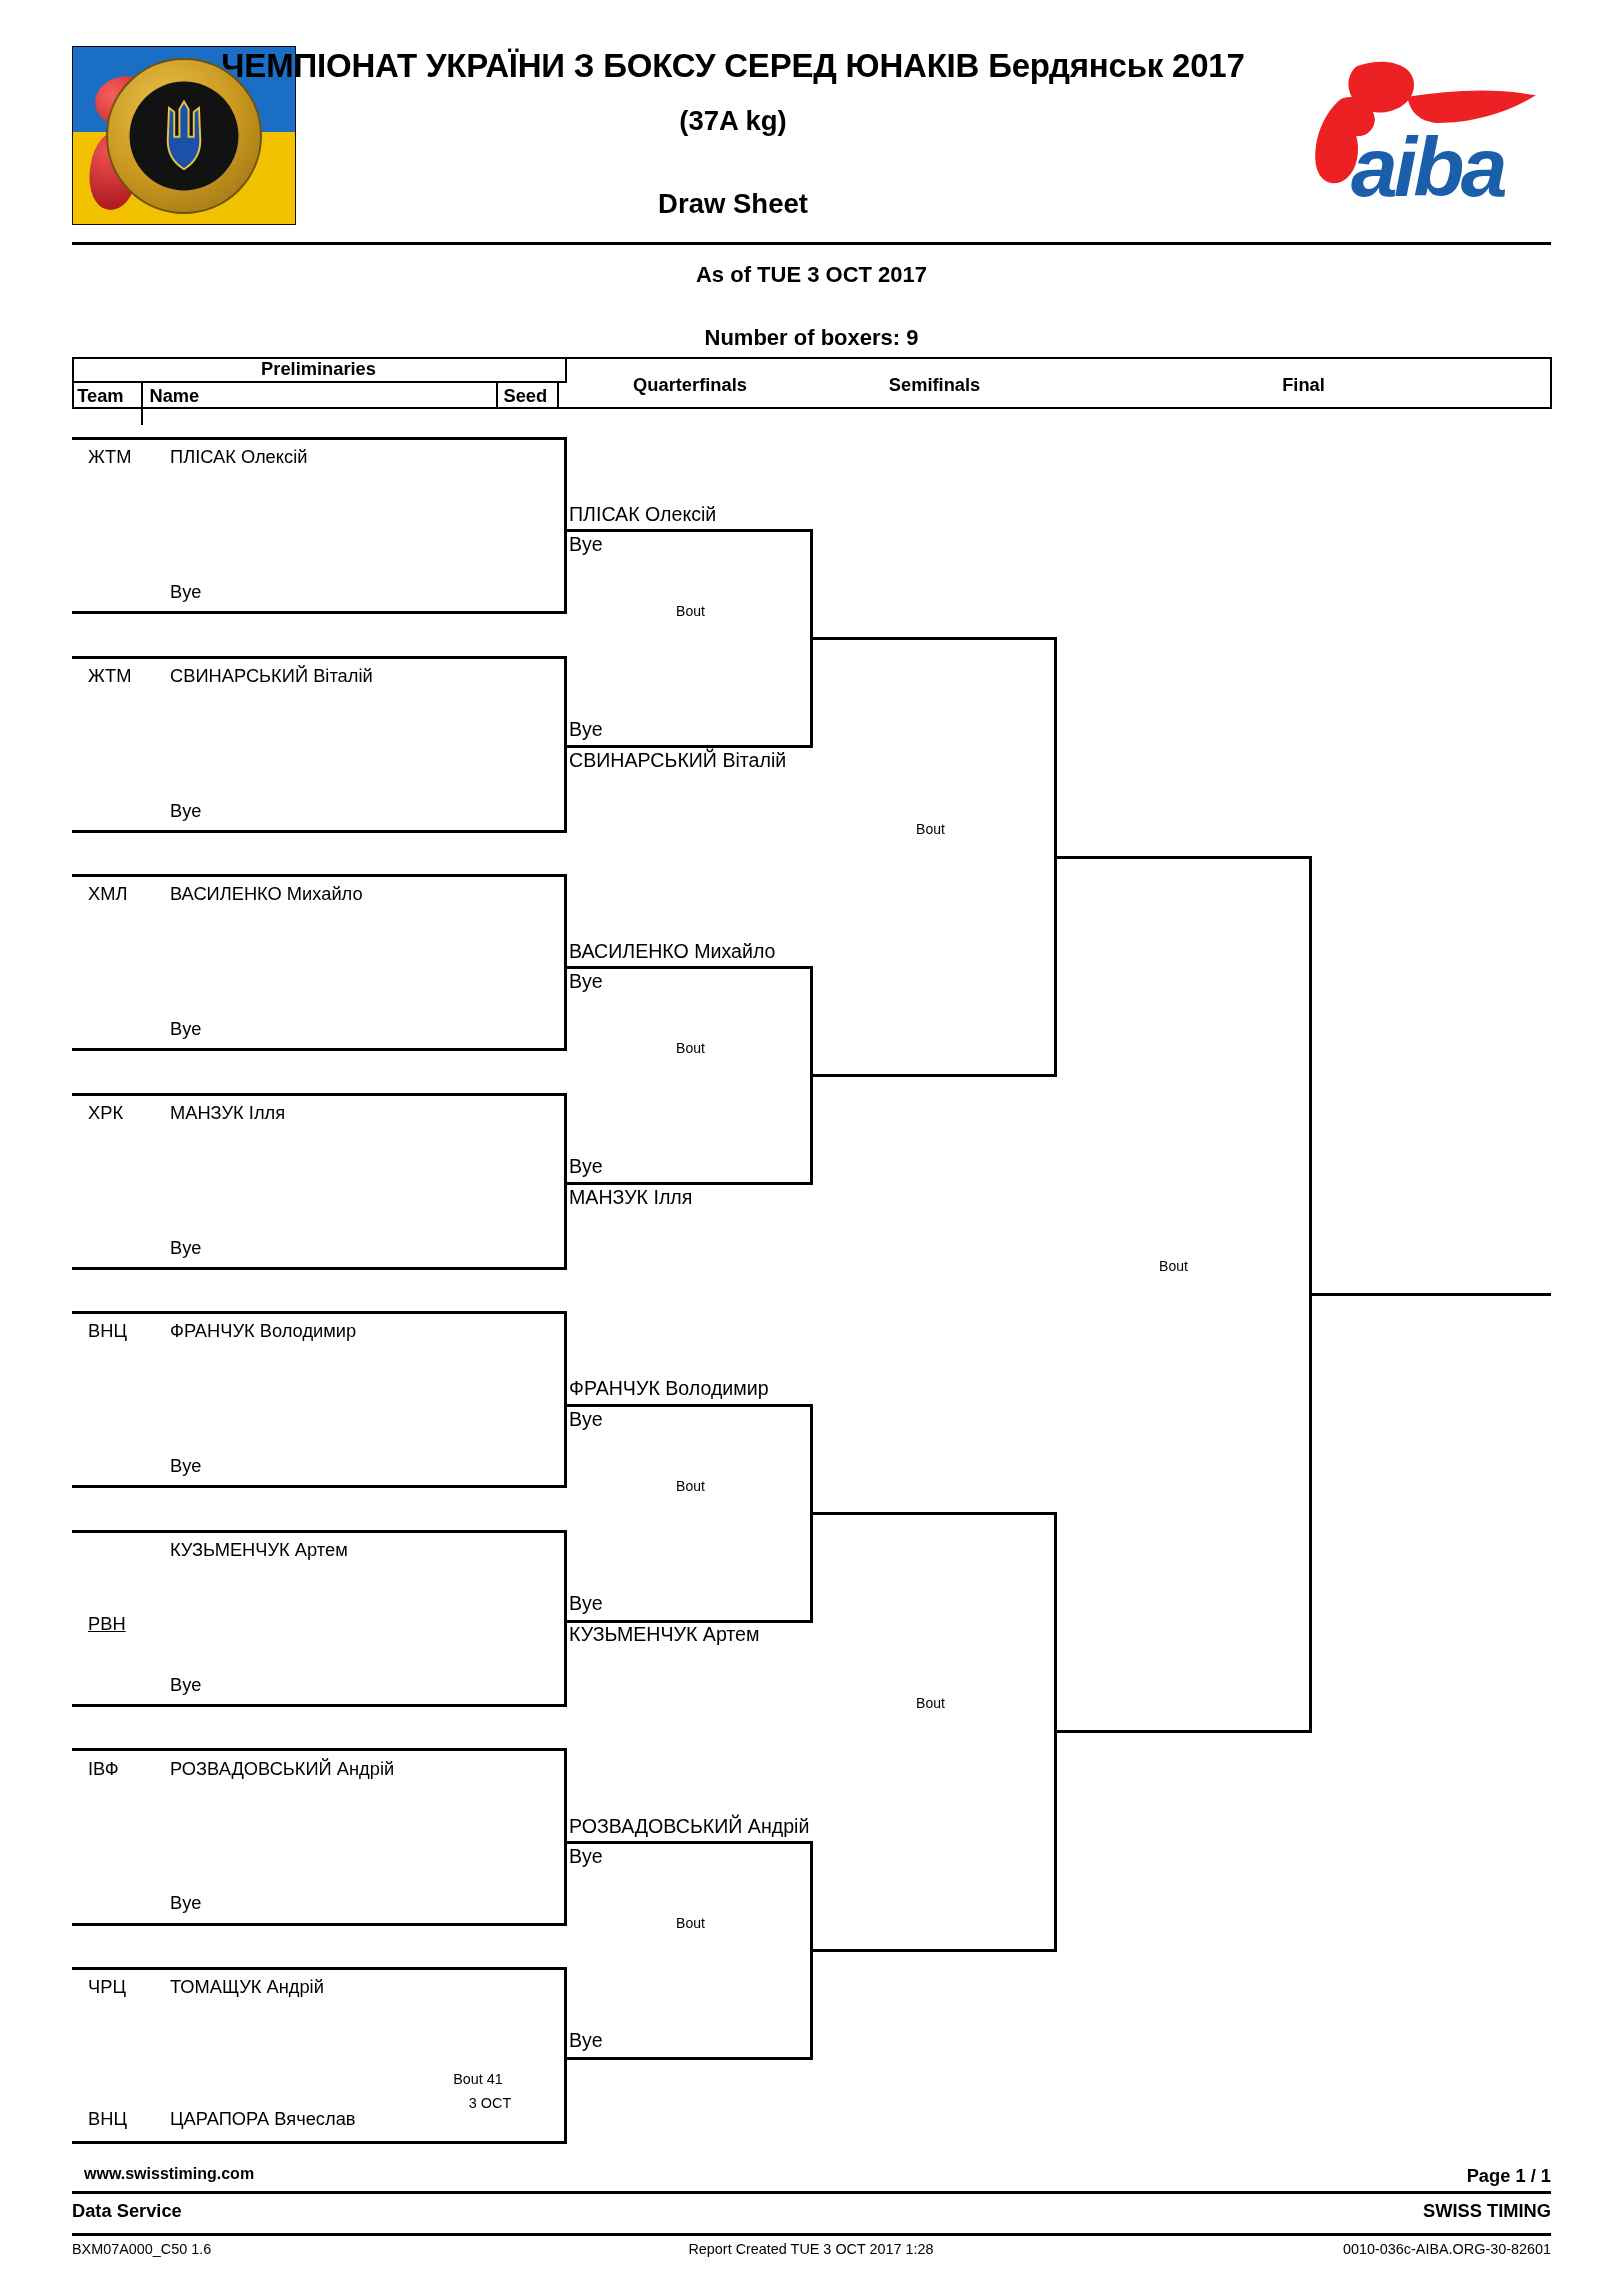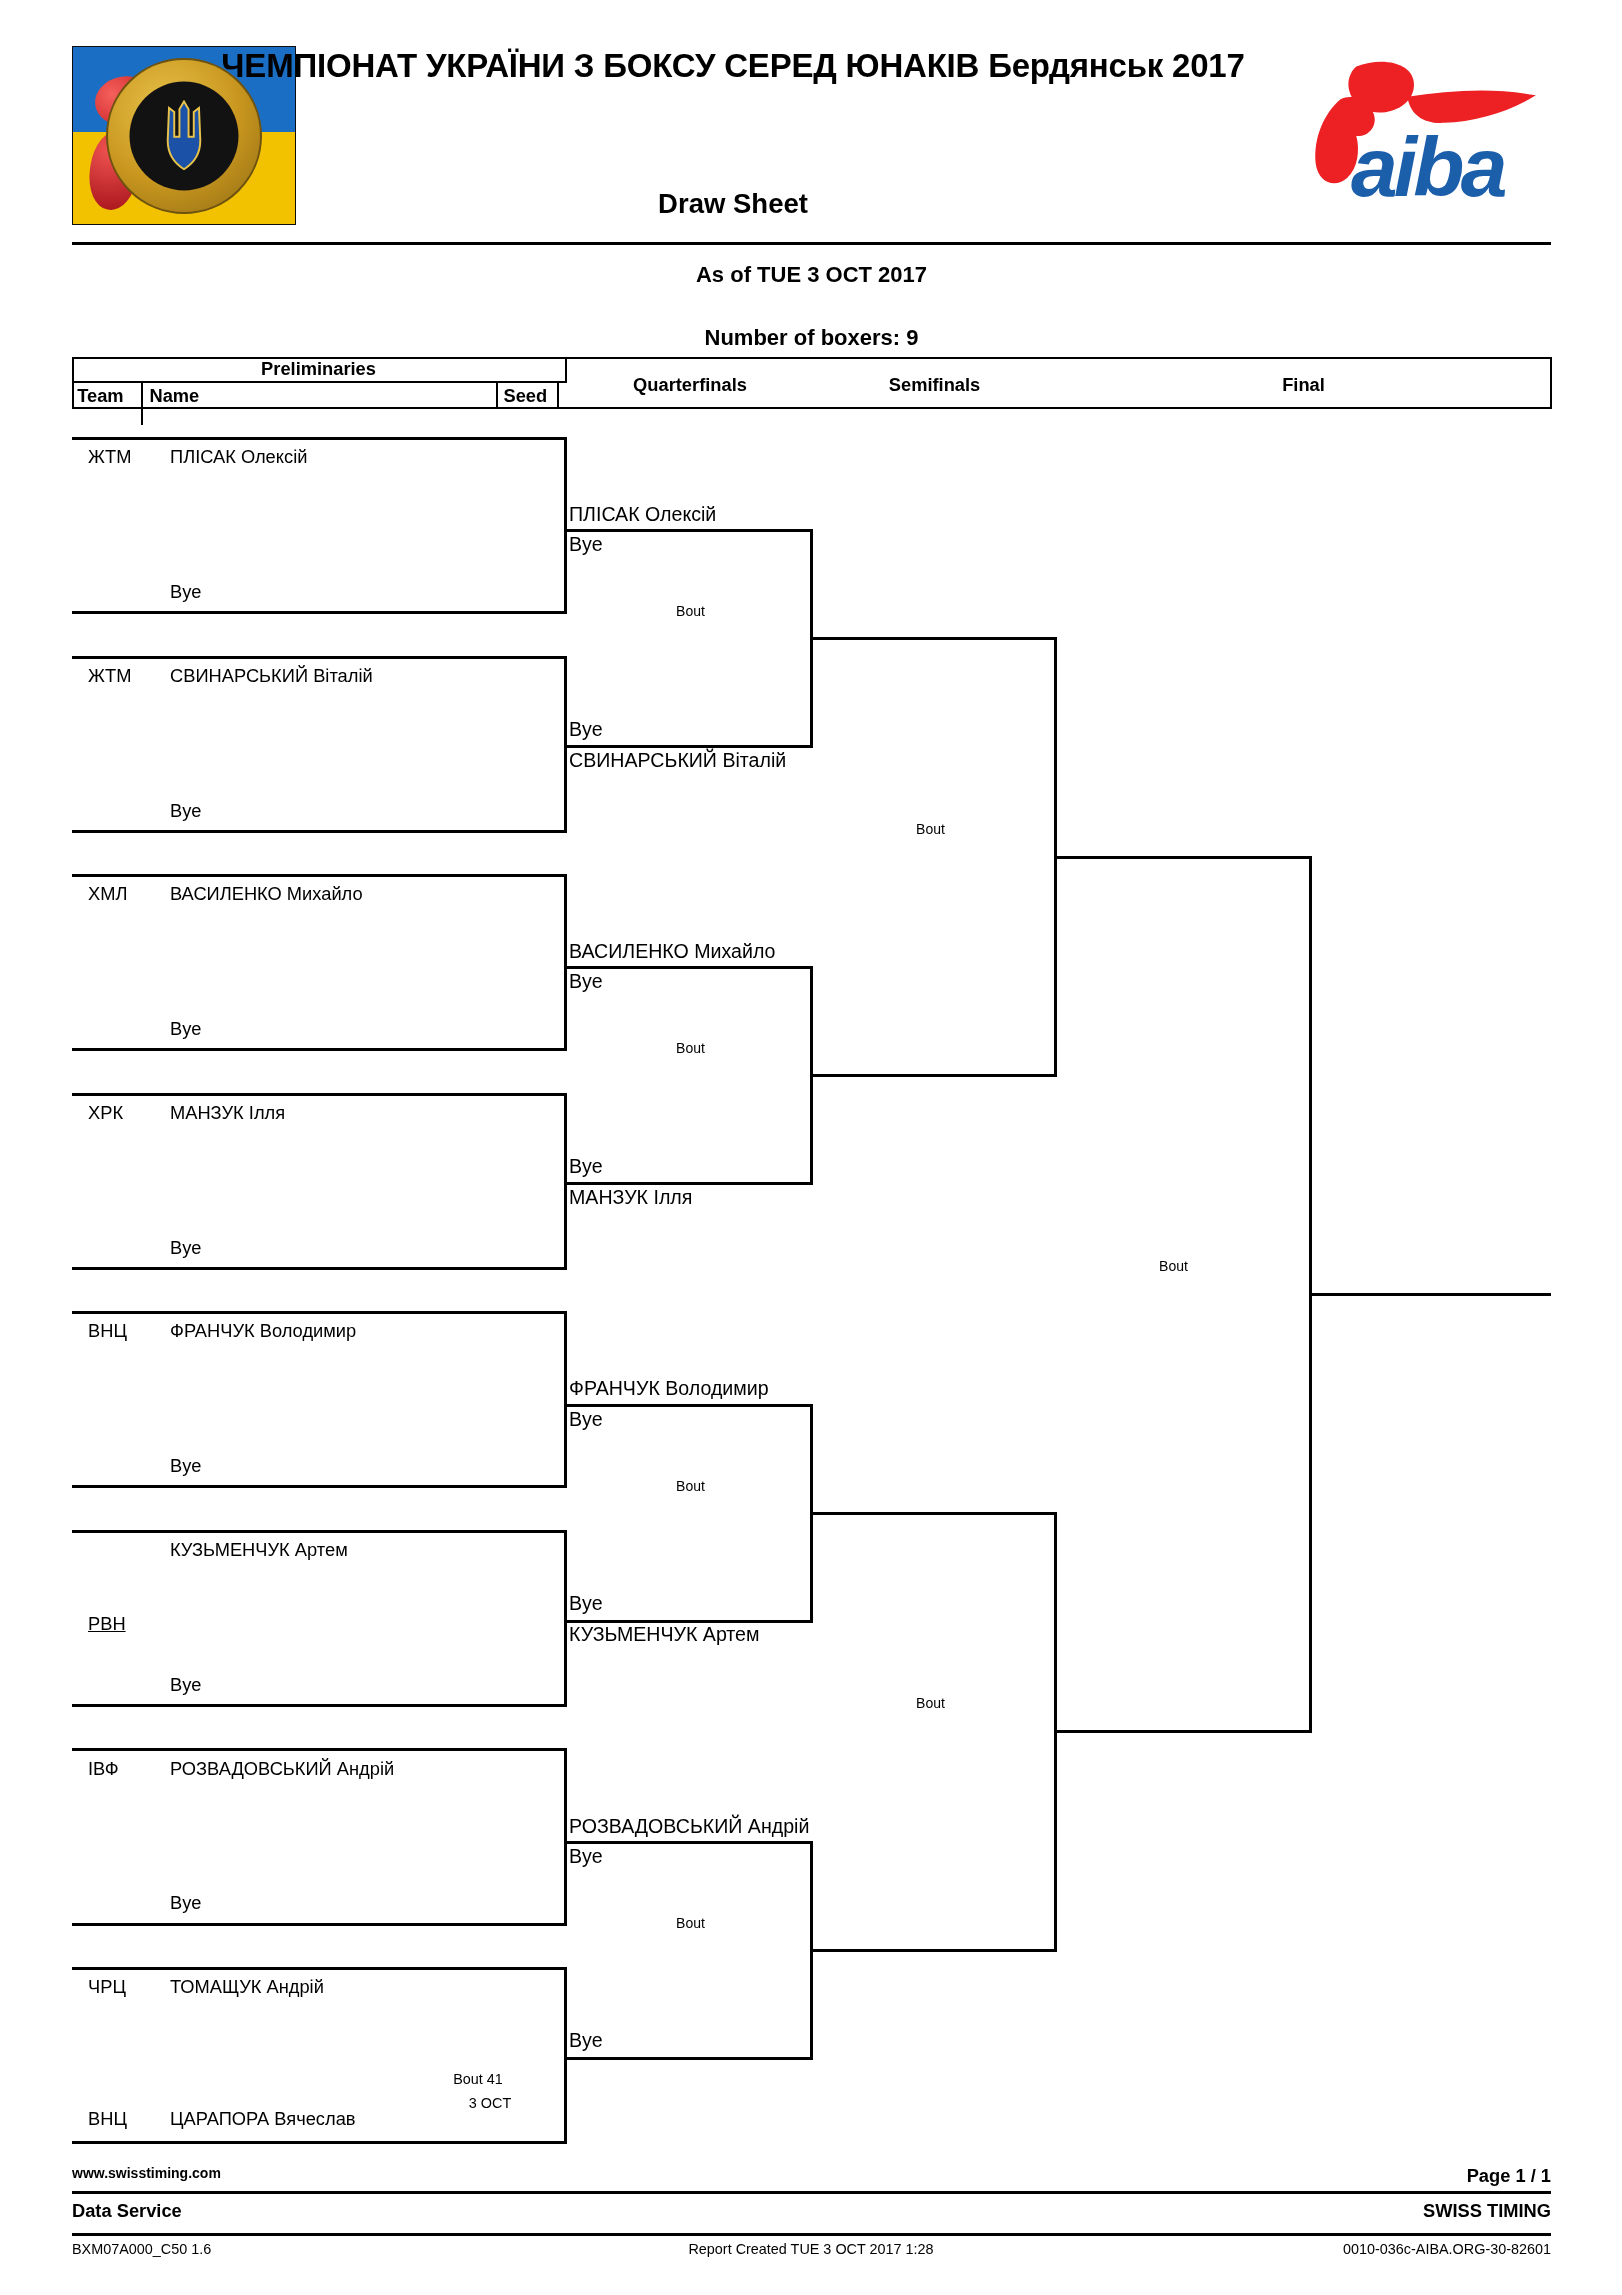--- a/index.html
+++ b/index.html
@@ -66,21 +66,21 @@
   .slot-team{font-size:18.3px;}
   .slot-name{font-size:18.3px;}
   .slot-bye{font-size:18.3px;}
   .adv-name{font-size:19.6px;}
   .bout-lbl{font-size:14px;text-align:center;}
   .boutno{font-size:14.4px;text-align:center;line-height:19.6px;}
 
   
   #ft-rule1{left:72px;top:2191px;width:1479px;height:3.3px;background:#000;}
   #ft-rule2{left:72px;top:2233px;width:1479px;height:3.3px;background:#000;}
-  #ft-web{left:72px;top:2165px;font-size:14px;font-weight:bold;}
+  #ft-web{left:84px;top:2165px;font-size:16px;font-weight:bold;}
   #ft-page{left:982px;top:2165px;width:569px;text-align:right;font-size:18.3px;font-weight:bold;}
   #ft-ds{left:72px;top:2200px;font-size:18.3px;font-weight:bold;}
   #ft-st{left:982px;top:2200px;width:569px;text-align:right;font-size:18.3px;font-weight:bold;}
   #ft-code{left:72px;top:2241px;font-size:14.4px;}
   #ft-created{left:497px;top:2241px;width:628px;text-align:center;font-size:14.4px;}
   #ft-ref{left:1047px;top:2241px;width:504px;text-align:right;font-size:14.4px;}
 </style>
 </head>
 <body>
 
@@ -92,20 +92,21 @@
     <div id="fed-ring">
       <div id="fed-ring-inner"></div>
       <svg id="fed-trident" viewBox="0 0 66 110">
         <path d="M33 2 L40 14 L40 56 L48 56 L48 18 L56 12 L58 62 C58 86 46 98 33 106
                  C20 98 8 86 8 62 L10 12 L18 18 L18 56 L26 56 L26 14 Z" fill="#1B52A8" stroke="#E8C24A" stroke-width="3"></path>
       </svg>
     </div>
   </div>
 
   <div class="abs" id="title-main">ЧЕМПІОНАТ УКРАЇНИ З БОКСУ СЕРЕД ЮНАКІВ Бердянськ 2017</div>
+  <div class="abs" id="title-weight">(37A kg)</div>
   <div class="abs" id="title-sheet">Draw Sheet</div>
 
   <div class="abs" id="aiba-logo">
     <svg width="262" height="164" viewBox="0 0 400 250">
       <path d="M118 22 C158 6 208 16 206 52 C204 86 156 102 128 86 C104 72 98 40 118 22 Z" fill="#ED2024"></path>
       <path d="M196 68 C262 58 330 54 392 66 C350 92 300 106 252 108 C222 110 200 96 196 68 Z" fill="#ED2024"></path>
       <path d="M94 72 C70 92 52 130 56 170 C60 200 86 208 104 192 C120 178 124 150 118 128
                C134 130 148 116 146 100 C144 80 116 60 94 72 Z" fill="#ED2024"></path>
     </svg>
     <div id="aiba-text">aiba</div>

